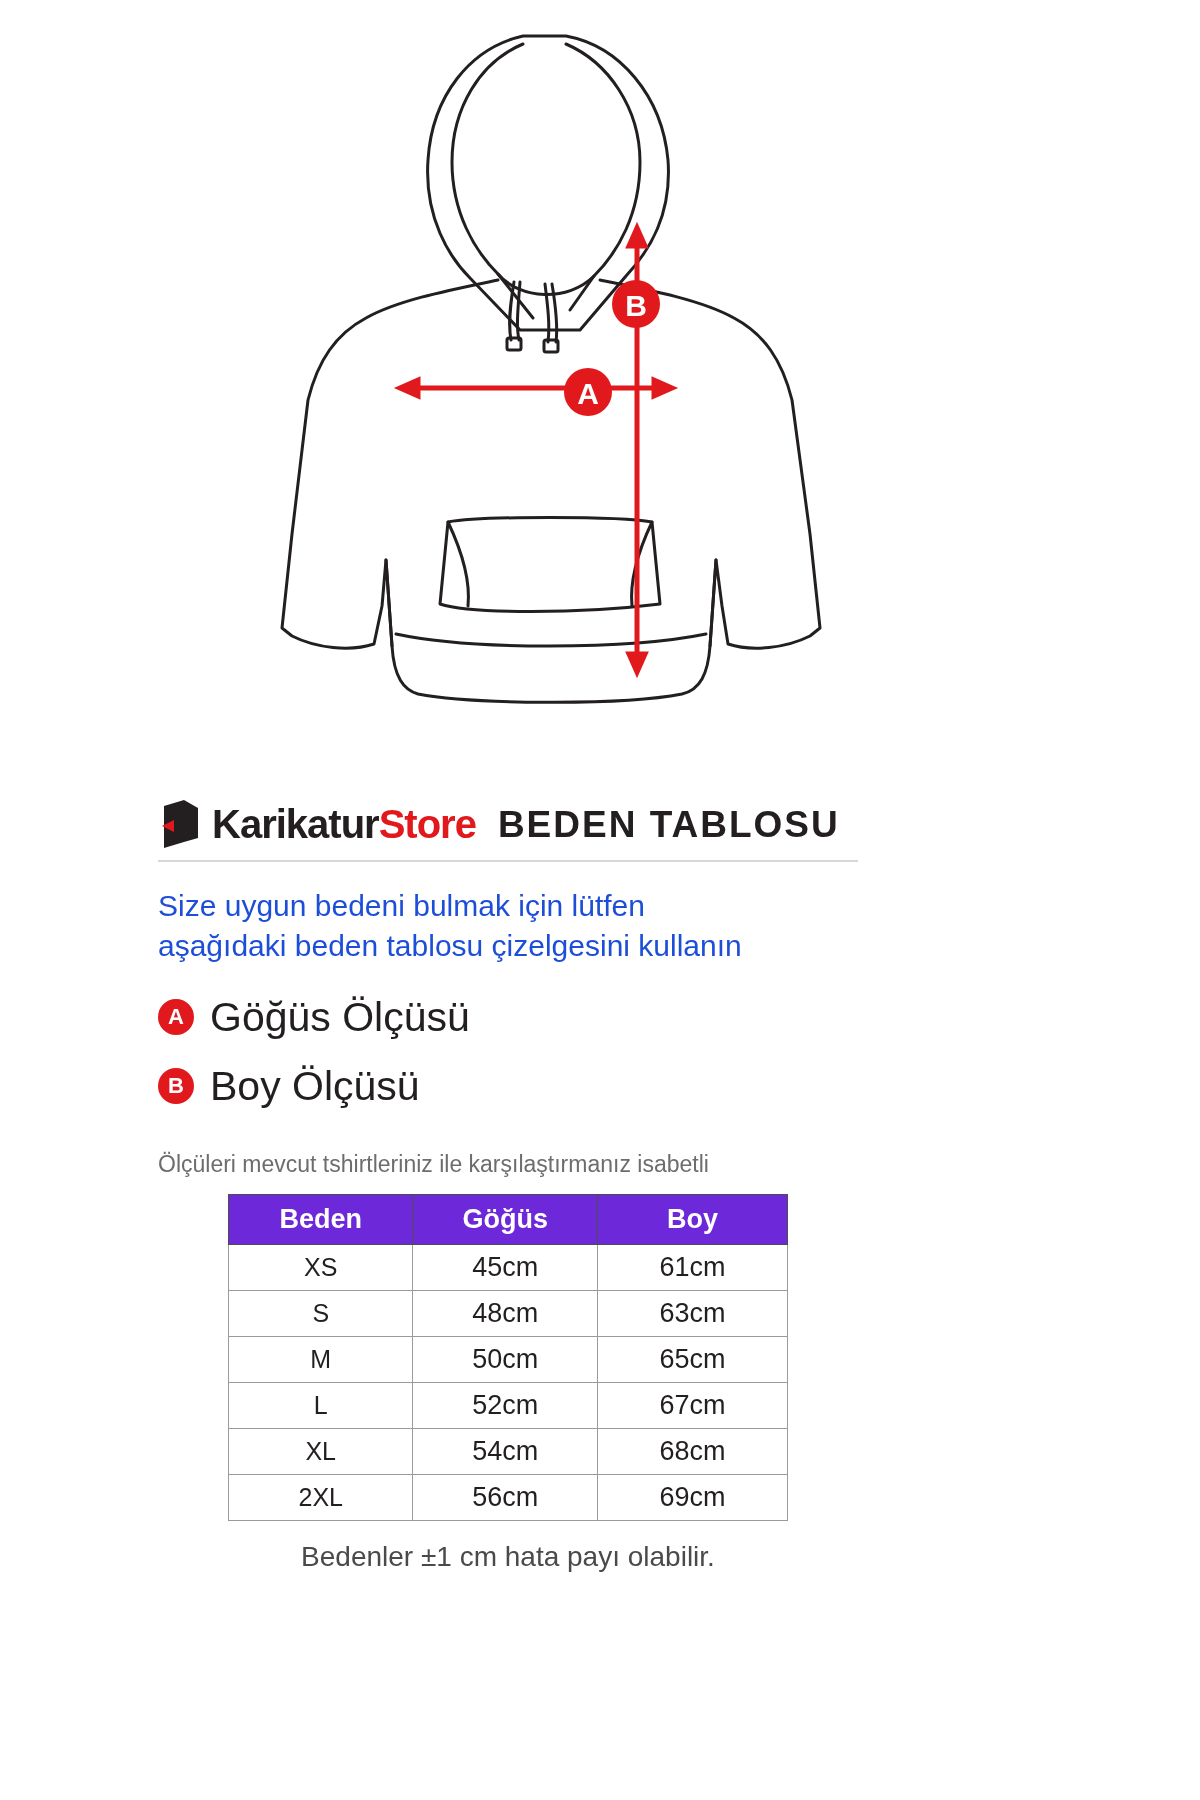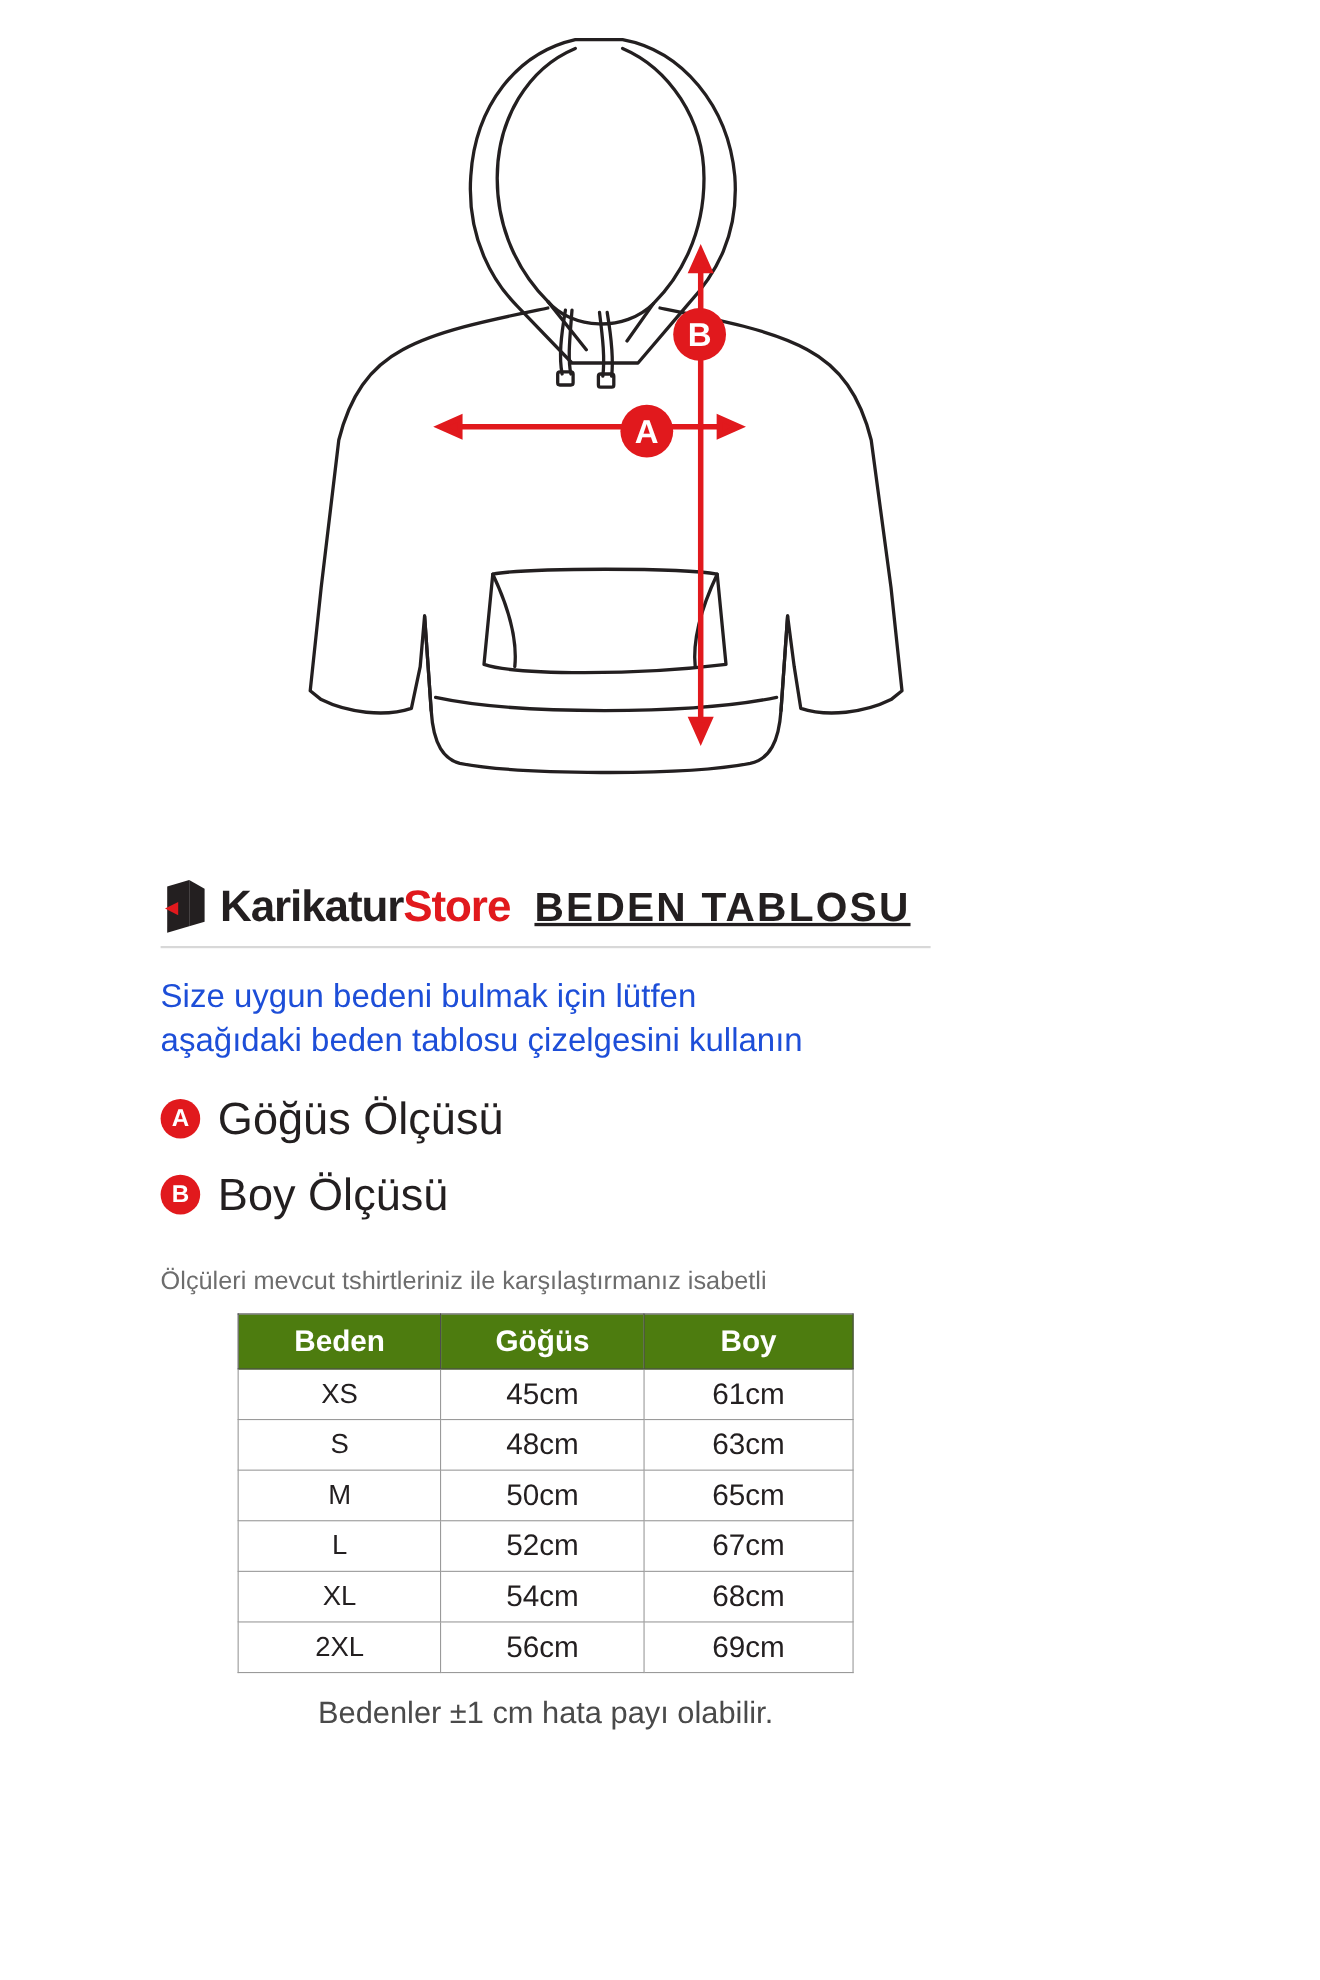--- a/index.html
+++ b/index.html
@@ -38,21 +38,21 @@
     font-family: "Liberation Sans", sans-serif;
     font-weight: bold;
     font-size: 30px;
     text-anchor: middle;
     dominant-baseline: central;
   }
 
   
   #info {
     position: absolute;
-    left: 0;
+    left: 12px;
     top: 760px;
     width: 992px;
   }
 
   .brandline {
     margin: 0 auto;
     width: 700px;
     display: flex;
     align-items: center;
     gap: 10px;
@@ -75,21 +75,20 @@
   .brand-store { color: #e1191d; }
   .brand-title {
     font-family: "Liberation Sans", sans-serif;
     font-weight: bold;
     font-size: 37px;
     letter-spacing: 2px;
     color: #231f20;
     white-space: nowrap;
     line-height: 1;
     margin-left: 12px;
-    text-decoration: underline;
   }
 
   .divider {
     width: 700px;
     margin: 10px auto 0 auto;
     height: 2px;
     background: #d8d8d8;
   }
 
   .intro {
@@ -141,21 +140,21 @@
   }
 
   
   table.size-table {
     width: 560px;
     margin: 14px auto 0 auto;
     border-collapse: collapse;
     table-layout: fixed;
   }
   table.size-table th {
-    background: #4d7c0f;
+    background: #6d28d9;
     color: #ffffff;
     font-family: "Liberation Sans", sans-serif;
     font-weight: bold;
     font-size: 27px;
     padding: 9px 0;
     text-align: center;
     border: 1px solid #4d4d4d;
   }
   table.size-table td {
     border: 1px solid #9a9a9a;

